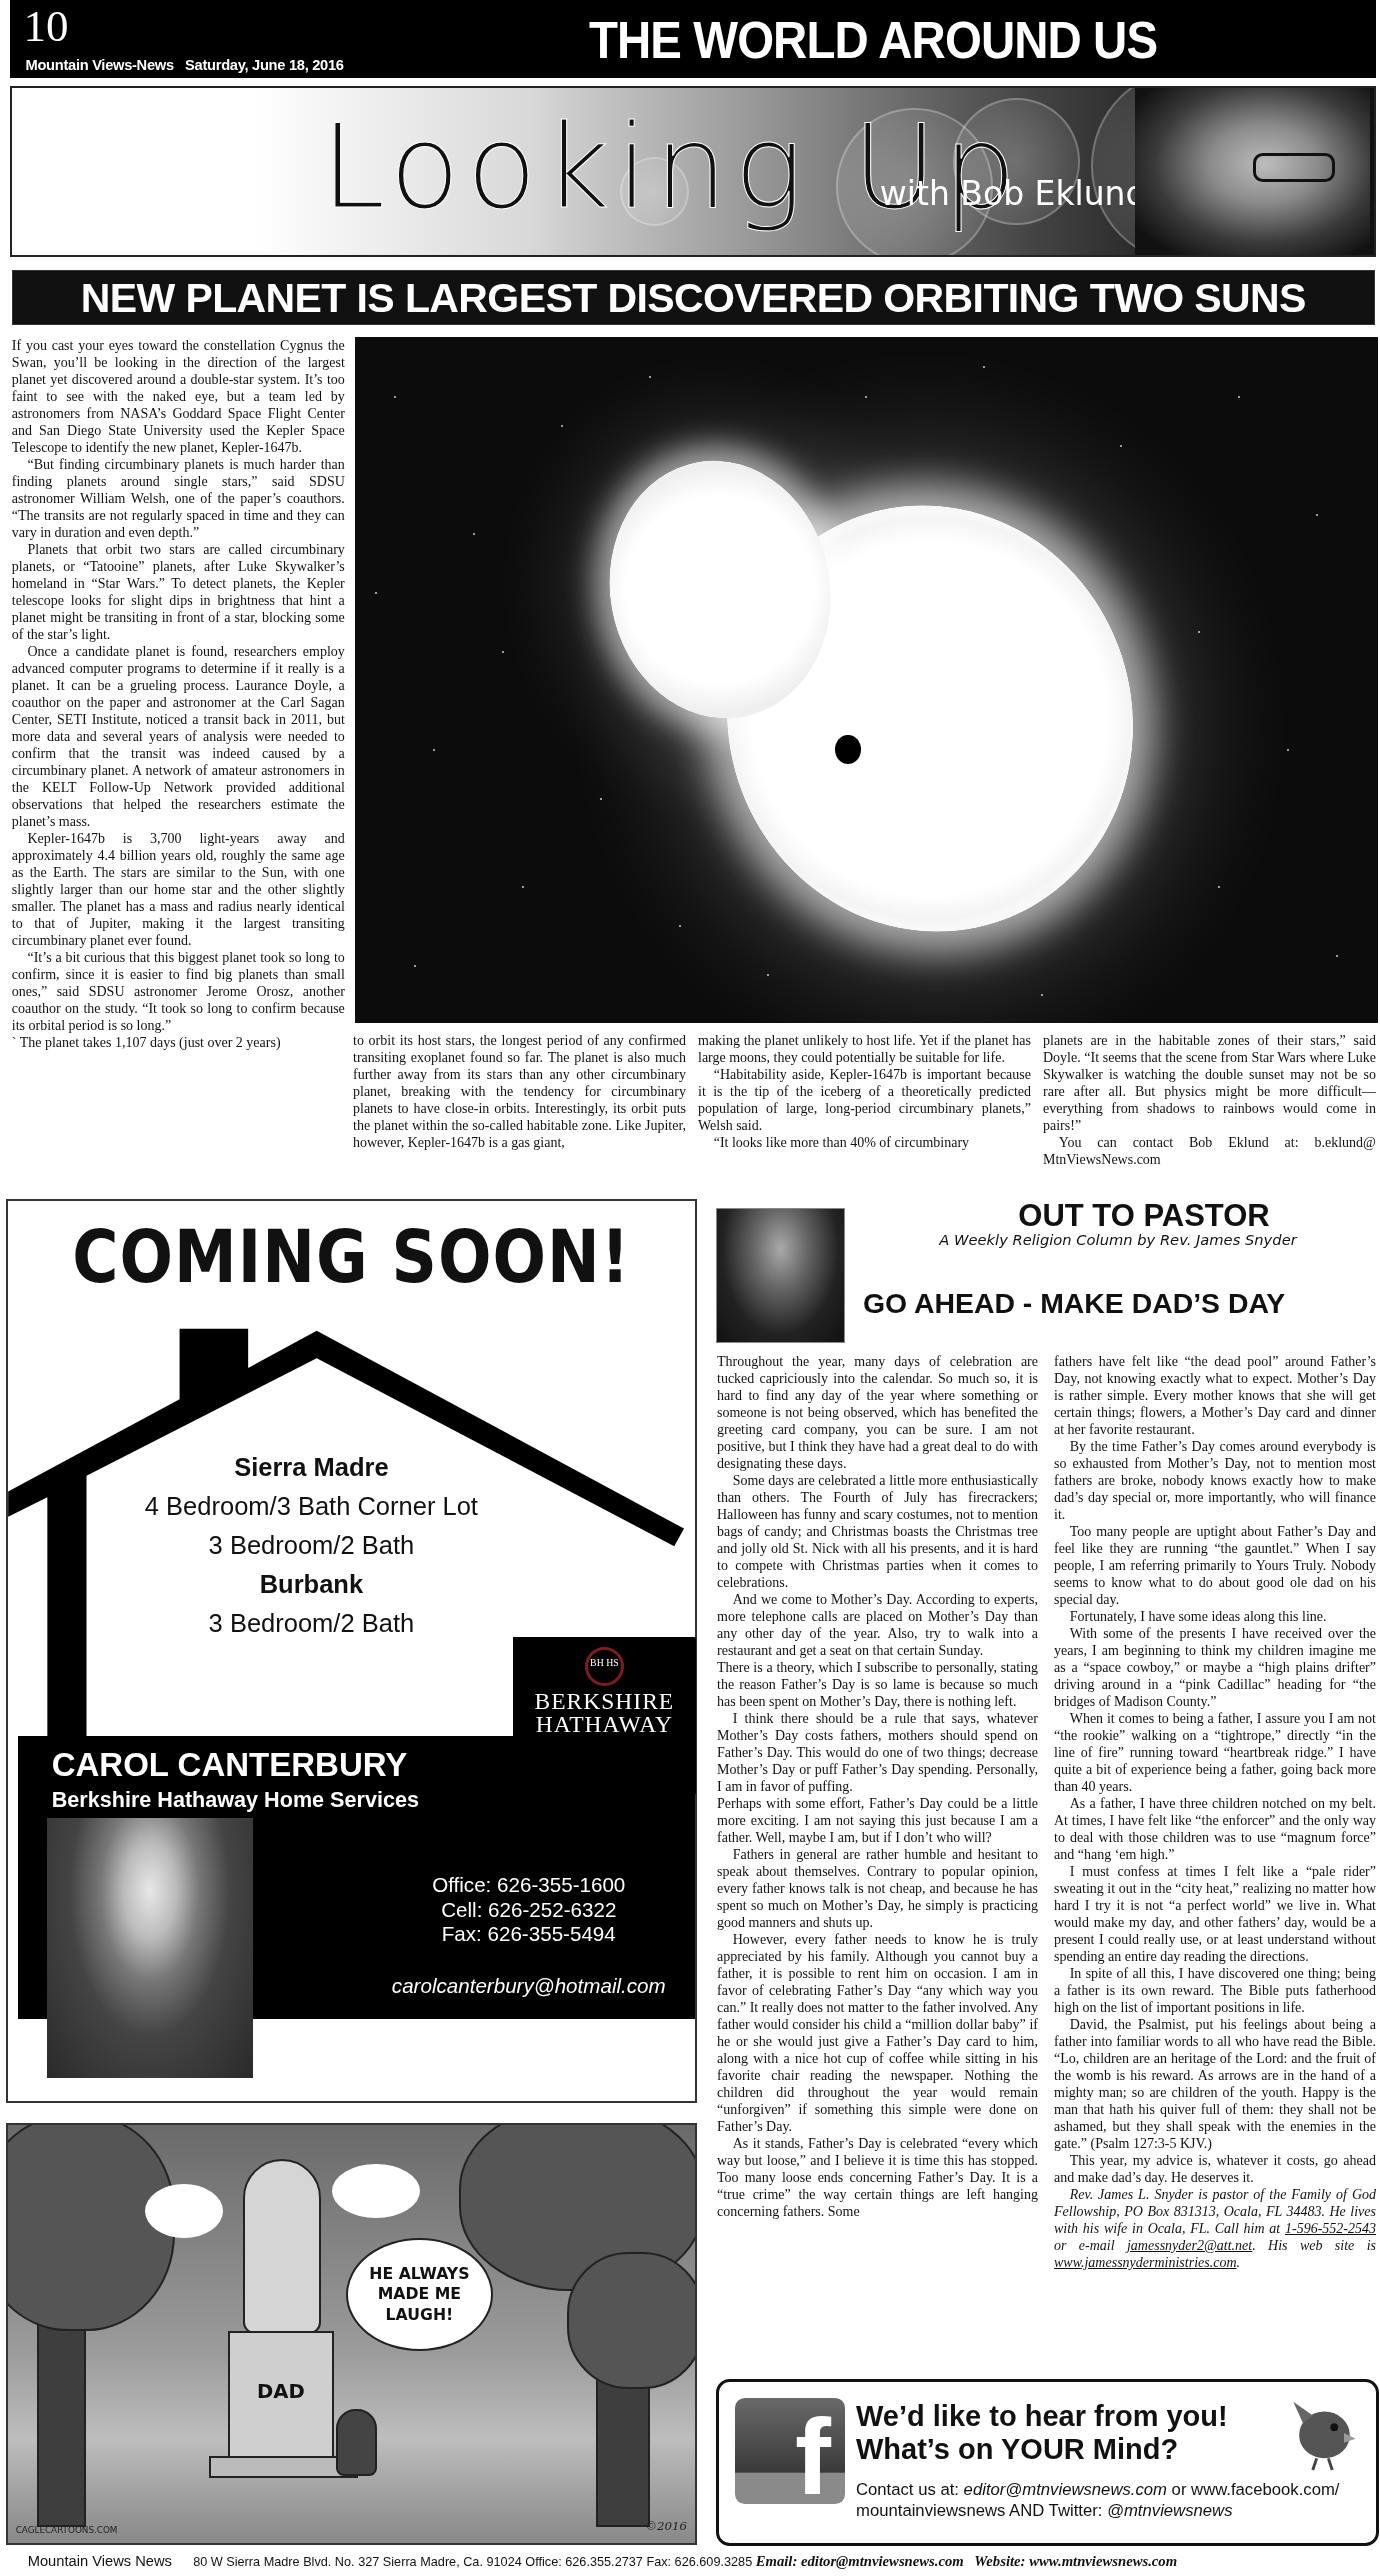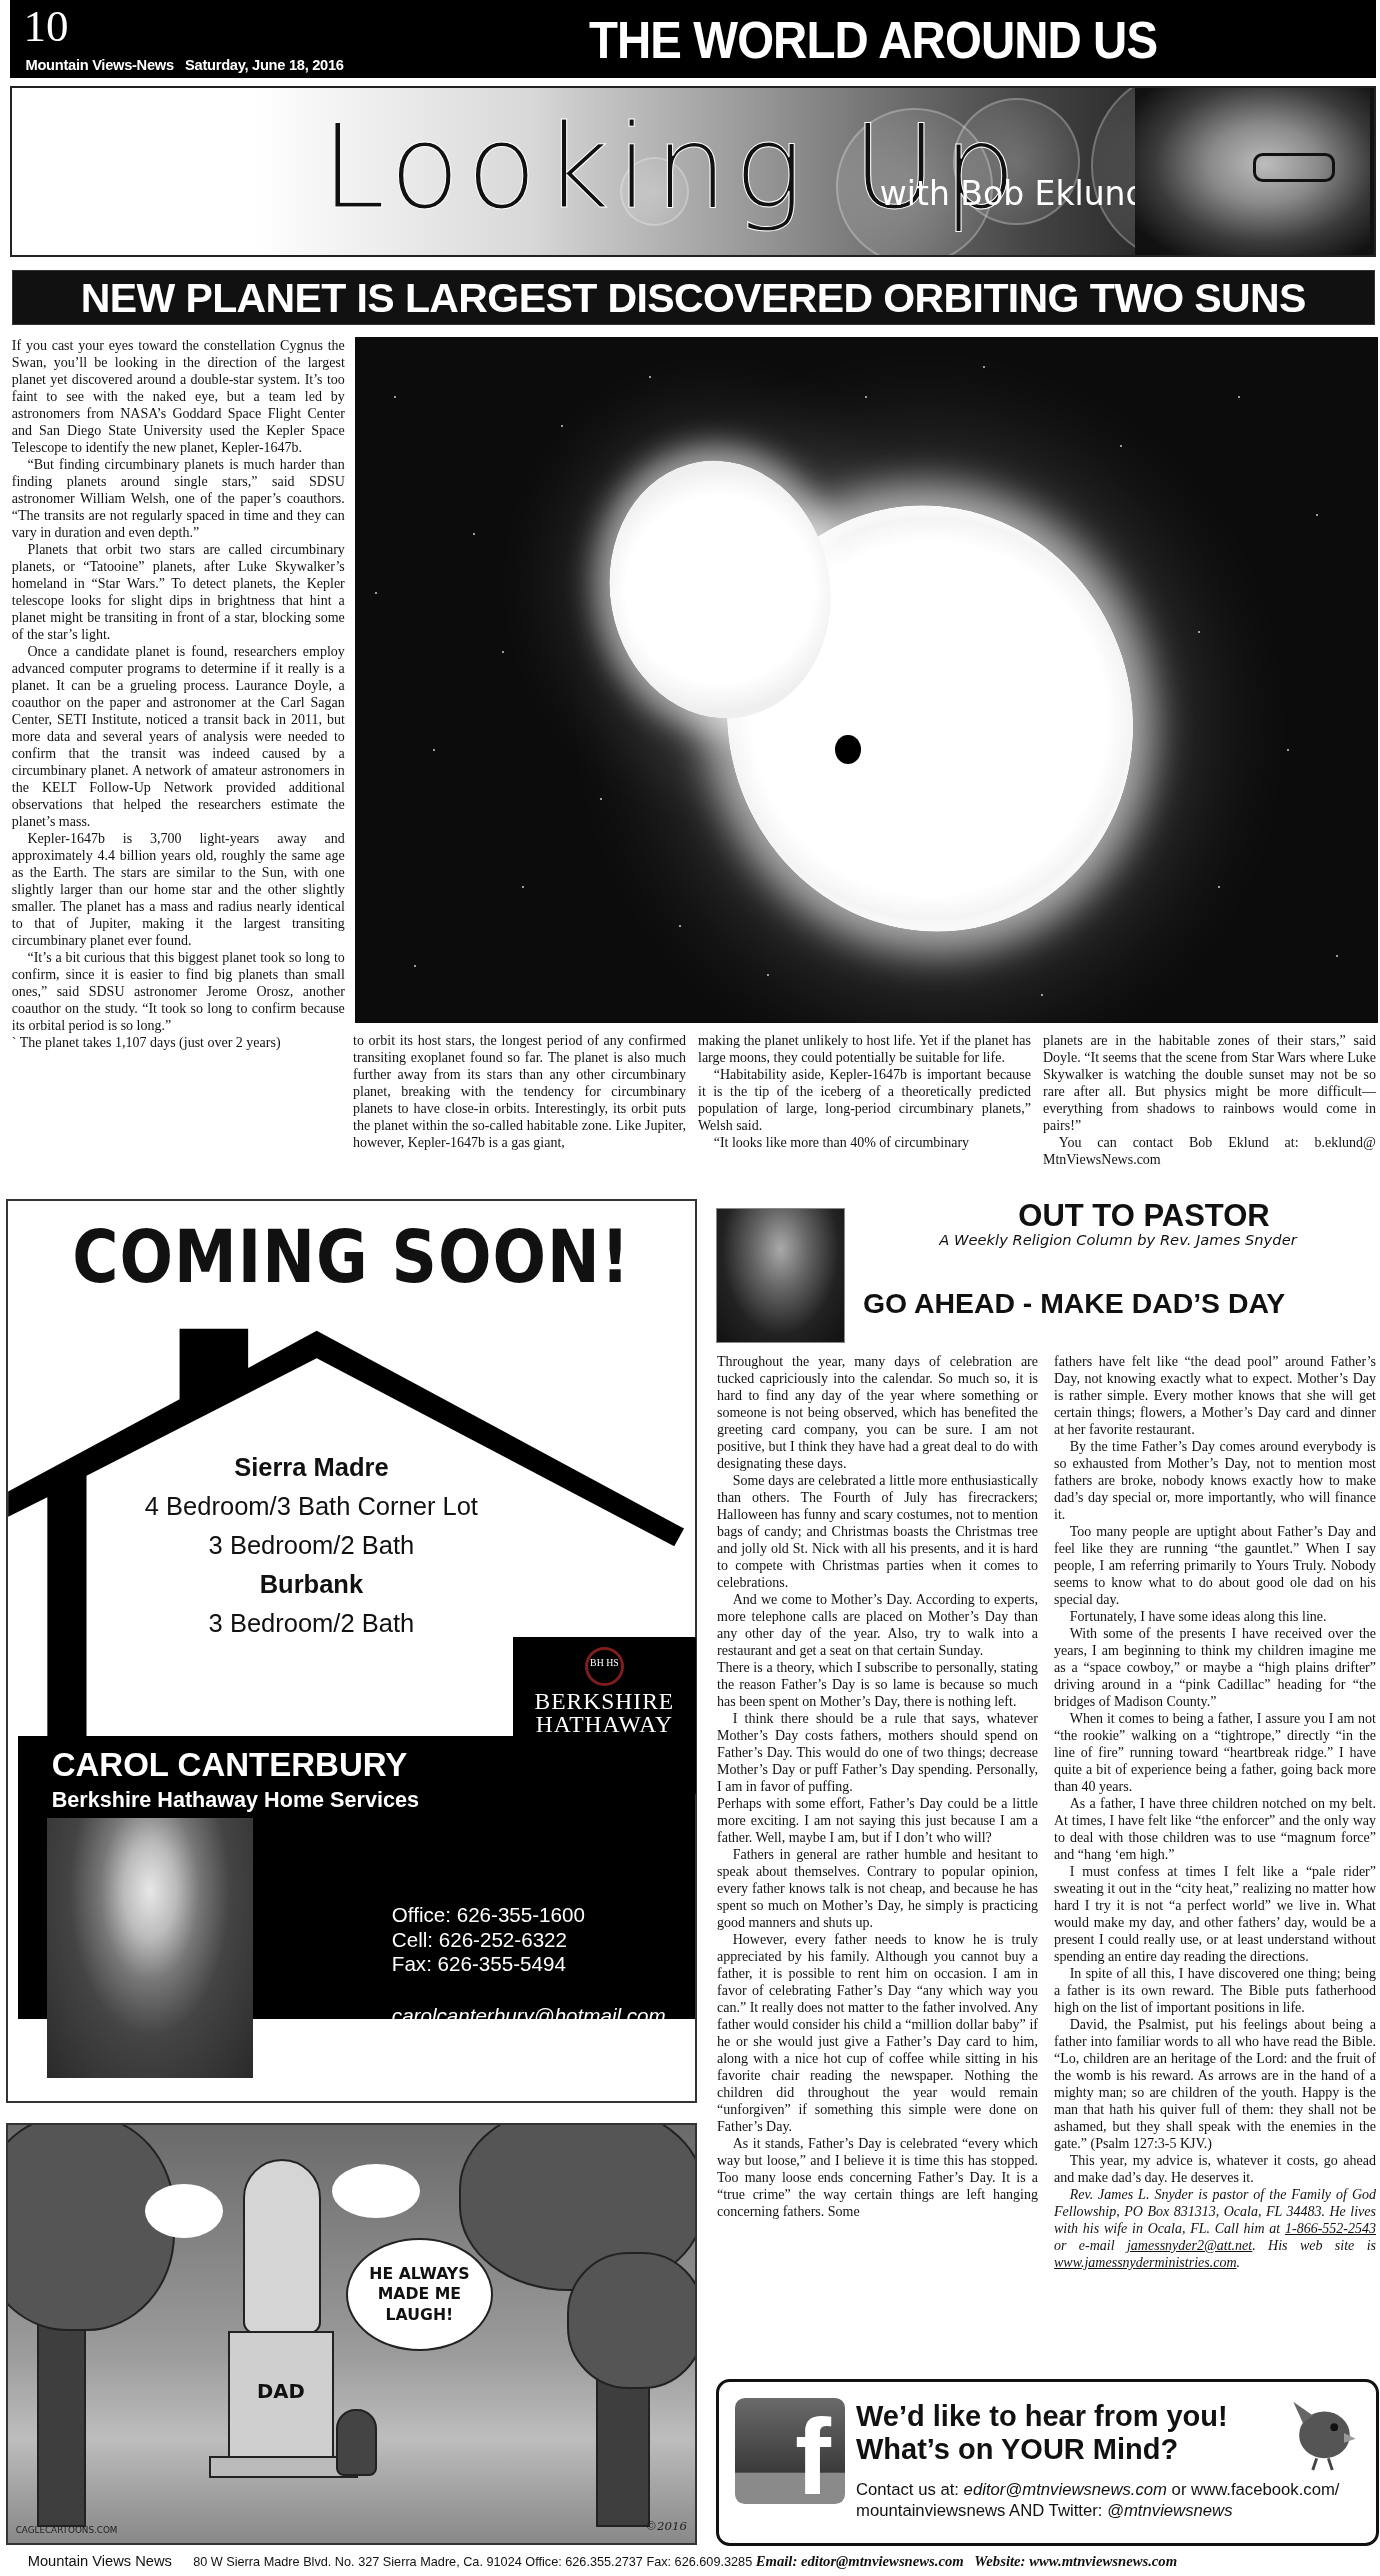--- a/index.html
+++ b/index.html
@@ -47,21 +47,21 @@
   #ad-listings { left: 78px; width: 451px; top: 247px; text-align: center; font-family: "Liberation Sans", sans-serif; font-size: 25.5px; line-height: 39px; }
   #ad-listings .loc { font-weight: bold; }
   #bh-box { left: 505px; top: 436px; width: 183px; height: 157px; background: #000; color: #fff; text-align: center; }
   #bh-seal { margin: 9.8px auto 3.9px; width: 39px; height: 39px; border: 3px solid #7f1d1d; border-radius: 50%; font-size: 9.8px; line-height: 11.8px; padding-top: 6.9px; font-family: "Liberation Serif", serif; }
   #bh-name { font-family: "Liberation Serif", serif; font-size: 23.5px; line-height: 23.5px; letter-spacing: 1px; }
   #bh-sub { font-family: "Liberation Serif", serif; font-size: 12.7px; color: #ddd; }
   #agent-box { left: 9.8px; top: 535px; width: 677px; height: 283px; background: #000; color: #fff; }
   #agent-name { left: 34px; top: 9.8px; font-family: "Liberation Sans", sans-serif; font-weight: bold; font-size: 33px; }
   #agent-company { left: 34px; top: 51px; font-family: "Liberation Sans", sans-serif; font-weight: bold; font-size: 21.6px; }
   #agent-photo { left: 29px; top: 82px; width: 206px; height: 260px; background: radial-gradient(ellipse at 50% 28%, #e8e8e8 0%, #bbb 18%, #777 34%, #444 55%, #2a2a2a 100%); }
-  #agent-contacts { right: 29px; top: 137px; text-align: left; font-family: "Liberation Sans", sans-serif; font-size: 20.6px; line-height: 24.5px; margin-top: 30px; }
+  #agent-contacts { right: 29px; top: 137px; text-align: center; font-family: "Liberation Sans", sans-serif; font-size: 20.6px; line-height: 24.5px; }
   #agent-email { font-style: italic; margin-top: 27.5px; }
   #agent-lic { margin-top: 27.5px; }
 
   
   #cartoon { left: 5.9px; top: 2123px; width: 691px; height: 422px; border: 2px solid #333; background: linear-gradient(180deg,#6a6a6a 0%, #9c9c9c 55%, #bdbdbd 75%, #888 100%); overflow: hidden; }
   .tree { position: absolute; border-radius: 45%; background: #555; border: 2.9px solid #222; }
   .trunk { position: absolute; background: #3e3e3e; border: 2px solid #222; }
   .cloud { position: absolute; background: #fff; border-radius: 50%; }
   #pedestal { left: 220px; top: 206px; width: 106px; height: 127px; background: #cfcfcf; border: 2.9px solid #222; }
   #pedestal-label { left: 0; width: 100%; top: 47px; text-align: center; font-family: "DejaVu Sans", sans-serif; font-weight: bold; font-size: 19.6px; color: #111; }
@@ -249,21 +249,21 @@
   <p>By the time Father’s Day comes around everybody is so exhausted from Mother’s Day, not to mention most fathers are broke, nobody knows exactly how to make dad’s day special or, more importantly, who will finance it.</p>
   <p>Too many people are uptight about Father’s Day and feel like they are running “the gauntlet.” When I say people, I am referring primarily to Yours Truly. Nobody seems to know what to do about good ole dad on his special day.</p>
   <p>Fortunately, I have some ideas along this line.</p>
   <p>With some of the presents I have received over the years, I am beginning to think my children imagine me as a “space cowboy,” or maybe a “high plains drifter” driving around in a “pink Cadillac” heading for “the bridges of Madison County.”</p>
   <p>When it comes to being a father, I assure you I am not “the rookie” walking on a “tightrope,” directly “in the line of fire” running toward “heartbreak ridge.” I have quite a bit of experience being a father, going back more than 40 years.</p>
   <p>As a father, I have three children notched on my belt. At times, I have felt like “the enforcer” and the only way to deal with those children was to use “magnum force” and “hang ‘em high.”</p>
   <p>I must confess at times I felt like a “pale rider” sweating it out in the “city heat,” realizing no matter how hard I try it is not “a perfect world” we live in. What would make my day, and other fathers’ day, would be a present I could really use, or at least understand without spending an entire day reading the directions.</p>
   <p>In spite of all this, I have discovered one thing; being a father is its own reward. The Bible puts fatherhood high on the list of important positions in life.</p>
   <p>David, the Psalmist, put his feelings about being a father into familiar words to all who have read the Bible. “Lo, children are an heritage of the Lord: and the fruit of the womb is his reward. As arrows are in the hand of a mighty man; so are children of the youth. Happy is the man that hath his quiver full of them: they shall not be ashamed, but they shall speak with the enemies in the gate.” (Psalm 127:3-5 KJV.)</p>
   <p>This year, my advice is, whatever it costs, go ahead and make dad’s day. He deserves it.</p>
-  <p class="bio"><span>Rev. James L. Snyder is pastor of the Family of God Fellowship, PO Box 831313, Ocala, FL 34483. He lives with his wife in Ocala, FL. Call him at </span><u>1-866-552-2543</u><span> or e-mail </span><u>jamessnyder2@att.net</u><span>. His web site is </span><u>www.jamessnyderministries.com</u><span>.</span></p>
+  <p class="bio"><span>Rev. James L. Snyder is pastor of the Family of God Fellowship, PO Box 831313, Ocala, FL 34483. He lives with his wife in Ocala, FL. Call him at </span><u>1-596-552-2543</u><span> or e-mail </span><u>jamessnyder2@att.net</u><span>. His web site is </span><u>www.jamessnyderministries.com</u><span>.</span></p>
 </div>
 
 <div id="social" class="abs">
   <div id="fb-icon" class="abs">f</div>
   <div id="social-head" class="abs">
     <div>We’d like to hear from you!</div>
     <div>What’s on YOUR Mind?</div>
   </div>
   <div id="social-contact" class="abs">
     <span>Contact us at: </span><i>editor@mtnviewsnews.com</i><span> or  www.facebook.com/ mountainviewsnews AND Twitter:  </span><i>@mtnviewsnews</i>

